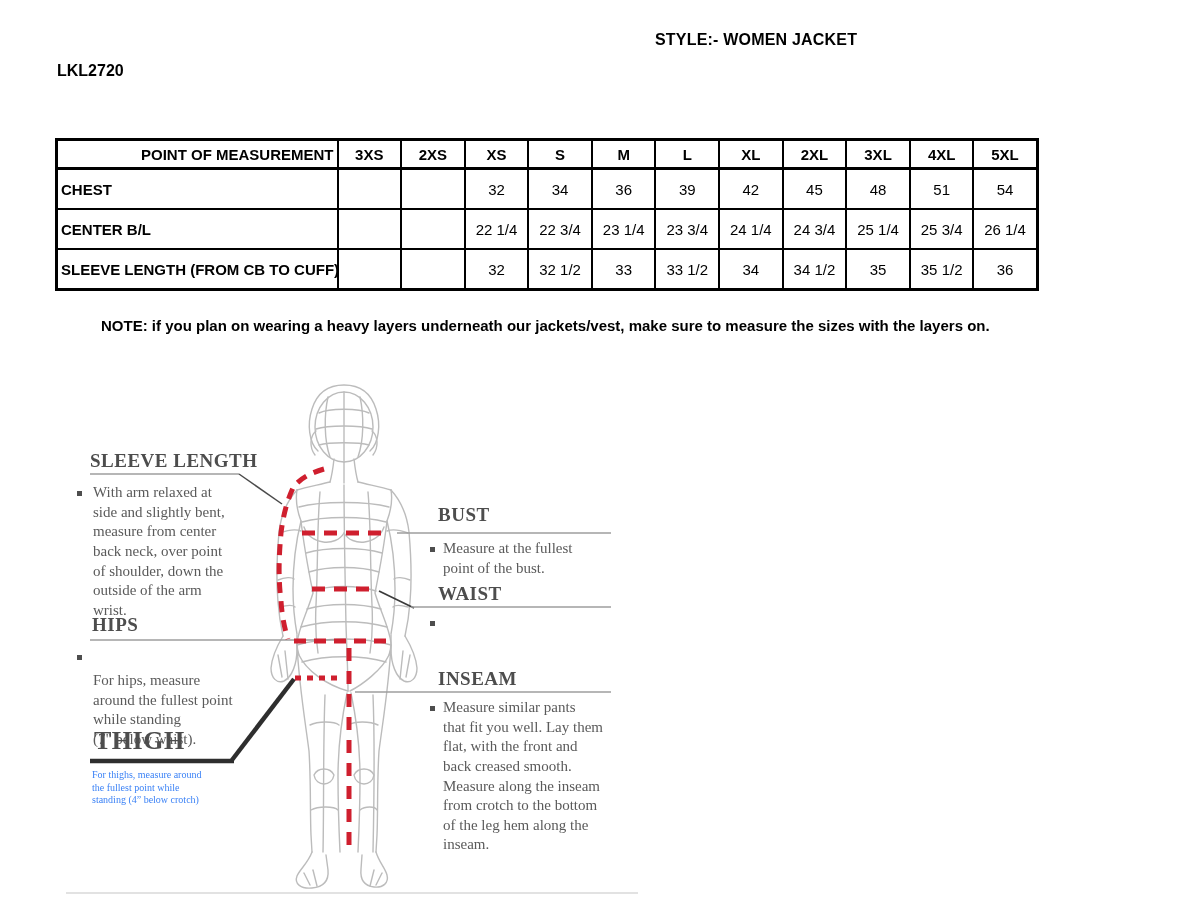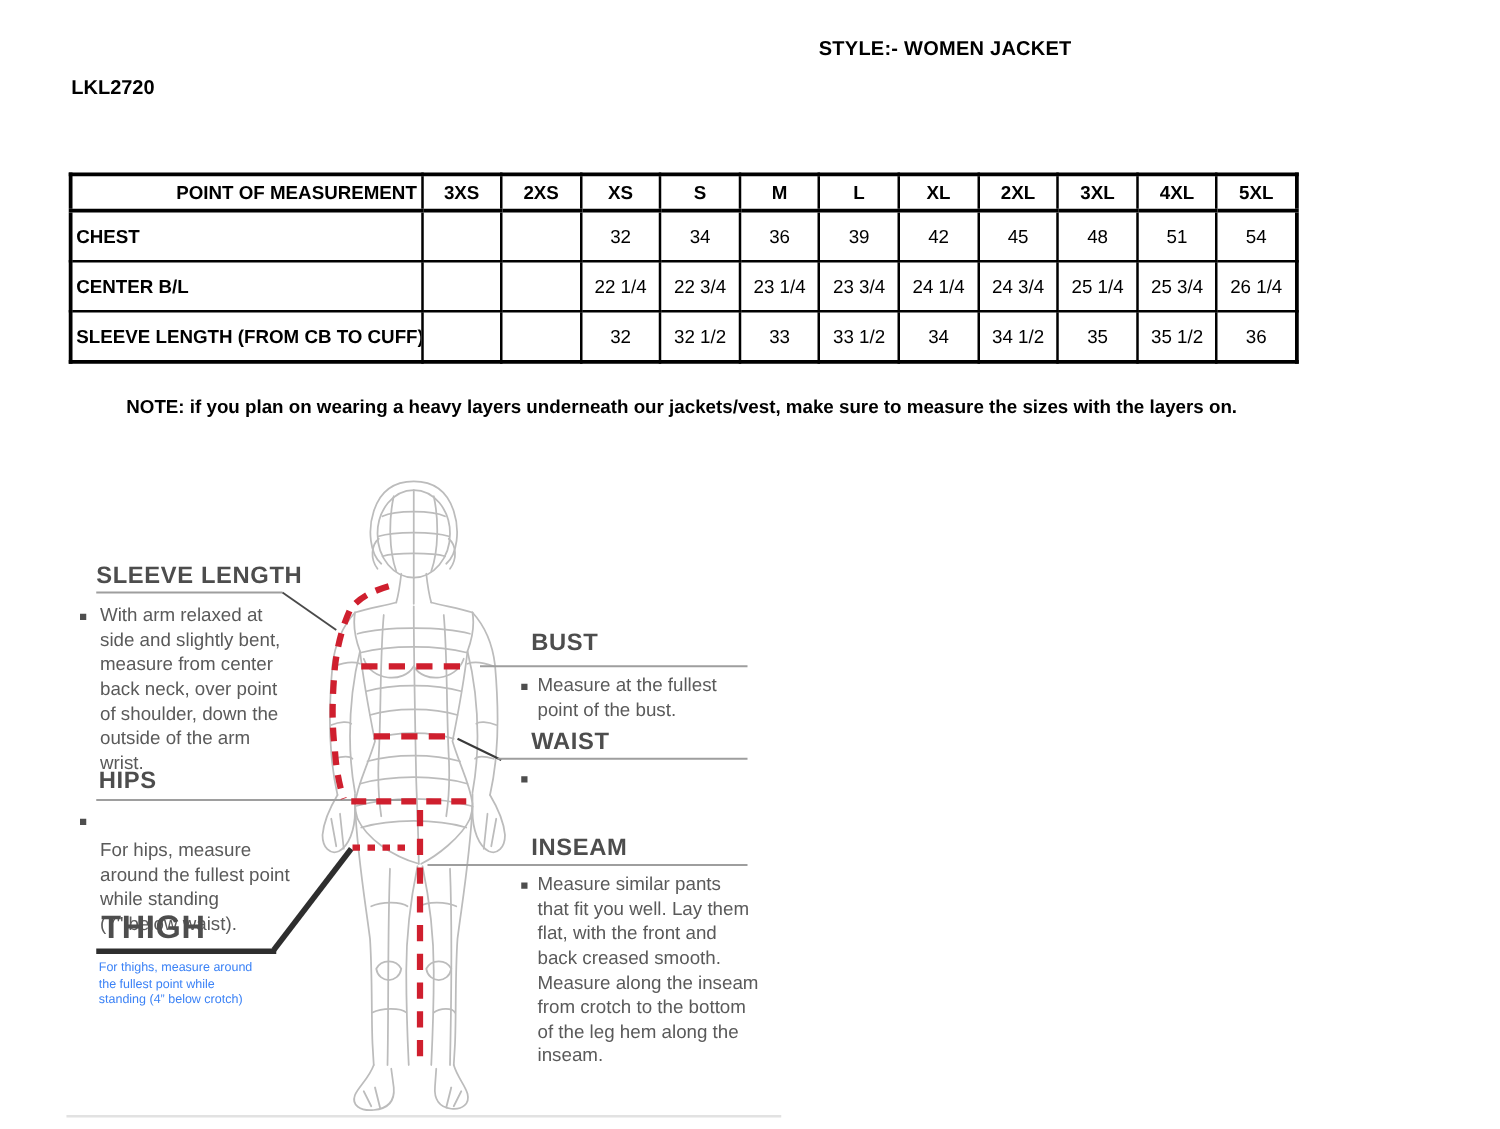--- a/index.html
+++ b/index.html
@@ -17,21 +17,21 @@
   }
   .size-table th,.size-table td{
     border:2px solid #000;text-align:center;font-size:15px;padding:0 3px;
     overflow:hidden;white-space:nowrap;vertical-align:middle;
   }
   .size-table thead th{height:26px;font-weight:700;border-bottom:3px solid #000;}
   .size-table thead th.poh{text-align:right;}
   .size-table tbody td{height:38px;font-weight:400;}
   .size-table tbody td.rowlabel{text-align:left;font-weight:700;}
 
-  .diagram{position:absolute;left:53px;top:355px;width:600px;height:548px;}
+  .diagram{position:absolute;left:66px;top:355px;width:600px;height:548px;font-family:Liberation Serif, serif;}
   .diagram svg{position:absolute;left:0;top:0;}
   .dg-heading{
     position:absolute;font-size:19px;font-weight:600;color:#4d4d4d;
     letter-spacing:.5px;white-space:nowrap;
   }
   .dg-heading.big{font-size:26px;}
   .dg-desc{
     position:absolute;font-size:15px;line-height:1.31;color:#5a5a5a;
     white-space:pre-line;
   }

